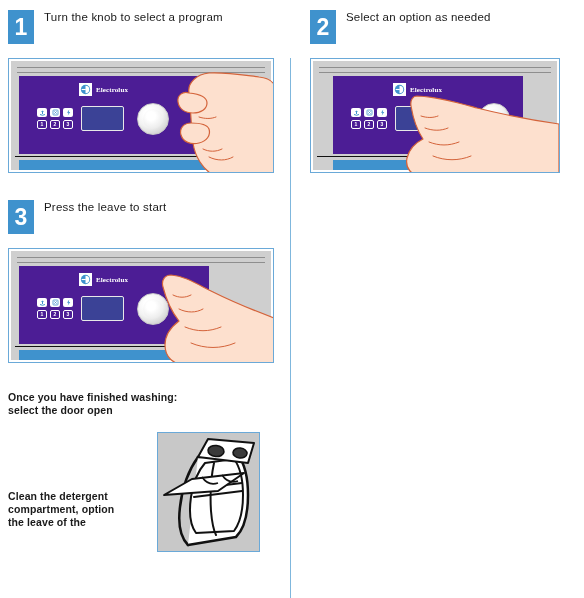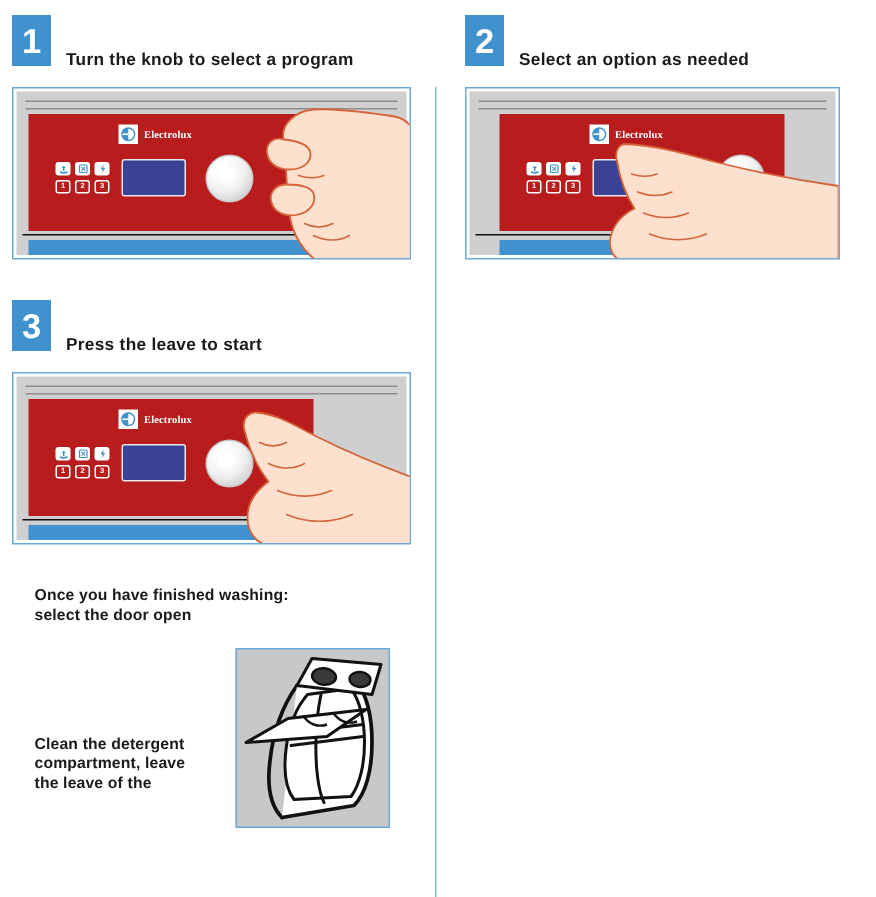--- a/index.html
+++ b/index.html
@@ -24,22 +24,22 @@
     position:absolute;left:0;top:0;
     width:26px;height:34px;
     background:#3f92cd;
     color:#ffffff;
     font-size:23px;font-weight:bold;
     line-height:34px;
     text-align:center;
     font-family:"Liberation Sans", sans-serif;
   }
   .step-title{
-    position:absolute;left:36px;top:24px;
-    font-size:11.5px;font-weight:bold;
+    position:absolute;left:36px;top:1px;
+    font-size:11.5px;font-weight:normal;
     color:#1a1a1a;
     letter-spacing:.2px;
     white-space:nowrap;
   }
   
   .machine{
     position:relative;
     border:1px solid #6aa9d8;
     background:#ffffff;
     box-sizing:border-box;
@@ -48,21 +48,21 @@
   .chassis{
     position:absolute;left:2px;top:2px;right:2px;bottom:2px;
     background:#cfcfcf;
   }
   .chassis-line{
     position:absolute;left:8px;right:8px;
     height:1px;background:#8e8e8e;
   }
   .panel-face{
     position:absolute;
-    background:#b91c1c;
+    background:#4c1d95;
     text-decoration:underline;
   }
   .logo-wrap{
     position:absolute;
     display:flex;align-items:center;
   }
   .logo-mark{
     width:13px;height:13px;
     background:#ffffff;
     display:flex;align-items:center;justify-content:center;
@@ -129,21 +129,20 @@
   .hand{position:absolute;pointer-events:none;}
   .hand svg{display:block;overflow:visible;}
   
   .note{
     position:absolute;
     font-size:10.5px;
     font-weight:bold;
     color:#1a1a1a;
     line-height:13px;
     letter-spacing:.1px;
-    margin-left:15px;
   }
   .det-box{
     position:absolute;
     border:1px solid #6aa9d8;
     background:#c8c8c8;
     box-sizing:border-box;
     overflow:hidden;
   }
   .det-box svg{display:block;}
 </style>
@@ -369,21 +368,21 @@
   </div>
 </div>
 
 <div class="note" style="left:8px;top:391px;width:250px;">
   <div>Once you have finished washing:</div>
   <div>select the door open</div>
 </div>
 
 <div class="note" style="left:8px;top:490px;width:150px;">
   <div>Clean the detergent</div>
-  <div>compartment, leave</div>
+  <div>compartment, option</div>
   <div>the leave of the</div>
 </div>
 
 <div class="det-box" style="left:157px;top:432px;width:103px;height:120px;">
   <svg width="101" height="118" viewBox="0 0 101 118">
     <g stroke="#111111" fill="none" stroke-width="2" stroke-linejoin="round" stroke-linecap="round">
       <path d="M30 112 C22 104 20 90 22 74 C24 56 30 38 40 24" stroke-width="2.5"></path>
       <path d="M30 112 L78 104 C86 96 90 80 90 62 C90 44 86 30 80 22 L40 24" stroke-width="2.5" fill="#ffffff"></path>
       <path d="M38 100 C32 92 31 78 33 64 C35 50 40 38 47 30 L76 26 C82 34 85 48 85 62 C85 76 82 90 76 98 Z" fill="#ffffff"></path>
       <path d="M56 30 C53 44 52 62 53 78 C54 90 56 98 58 102"></path>

